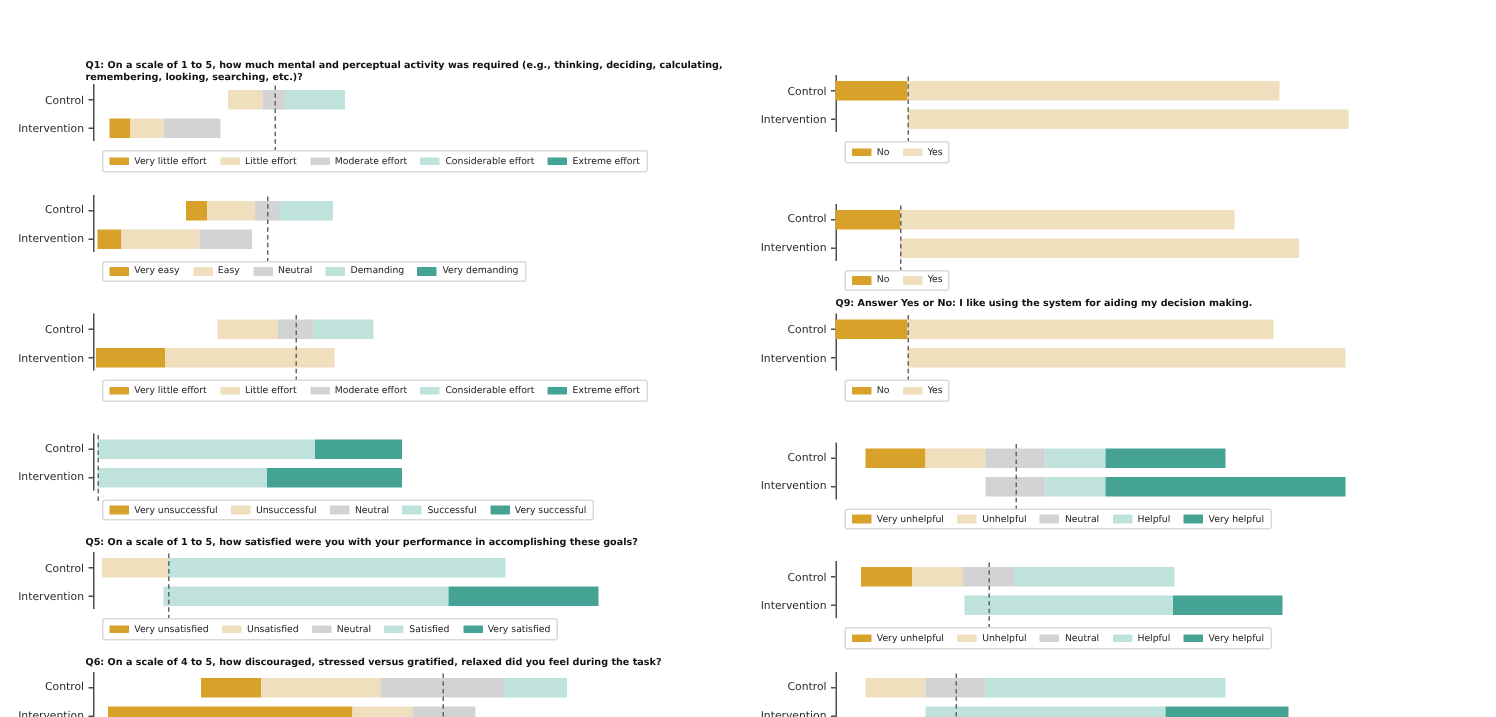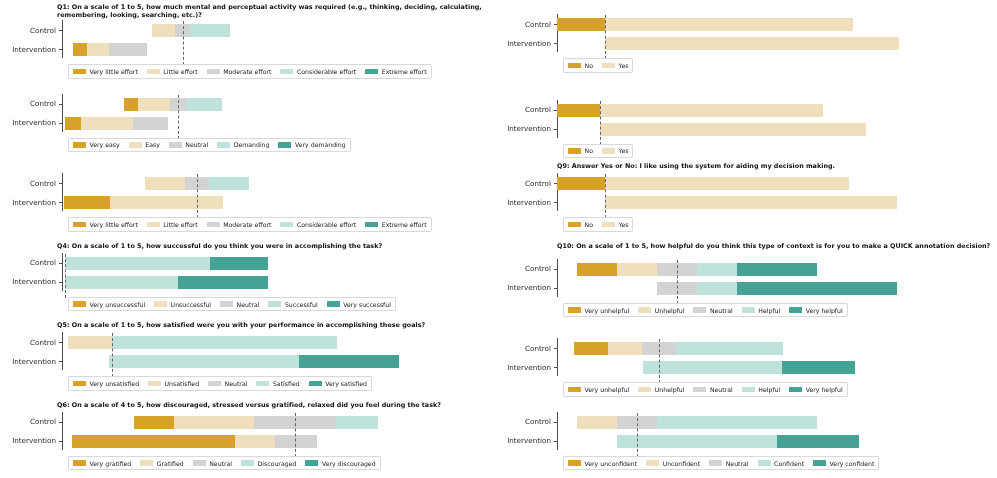--- a/index.html
+++ b/index.html
@@ -8,21 +8,21 @@
     font-family:"DejaVu Sans","Liberation Sans",sans-serif;
     color:#111;
     overflow:hidden;
   }
   #grid{
     display:grid;
     grid-template-columns:497px 500px;
     grid-template-rows:repeat(6,79.6px);
     width:997px;height:478px;
   }
-  .panel{position:relative;box-sizing:border-box;padding:0;}
+  .panel{position:relative;box-sizing:border-box;padding:0;margin-top:36px;}
   .ptitle{
     position:absolute;left:57px;right:4px;top:3px;
     font-size:6.4px;font-weight:bold;line-height:8.2px;
     letter-spacing:0.01px;
     color:#111;
   }
   .panel.right .ptitle{left:60px;}
   .plot{position:absolute;left:0;right:0;top:0;bottom:0;}
   
   .spine{
@@ -269,21 +269,20 @@
             <span class="legtext">No</span>
           </div>
           <div class="legitem">
             <span class="swatch" style="background: rgb(240, 223, 189);"></span>
             <span class="legtext">Yes</span>
           </div>
         </div>
       </div>
     </div>
     <div class="panel">
-      <div class="ptitle">Q4: On a scale of 1 to 5, how successful do you think you were in accomplishing the task?</div>
       <div class="plot">
         <div class="spine" style="left: 62px; top: 14px; height: 38px;"></div>
         <div class="ytick" style="left: 59px; top: 24px;"></div>
         <div class="ylabel" style="left: 0px; width: 56px; top: 20.5px;">Control</div>
         <div class="barrow" style="left: 62px; top: 18px; right: 0px;">
           <div class="seg" style="left: 3px; width: 145px; background: rgb(191, 227, 220);"></div>
           <div class="seg" style="left: 148px; width: 58px; background: rgb(69, 163, 150);"></div>
         </div>
         <div class="ytick" style="left: 59px; top: 43px;"></div>
         <div class="ylabel" style="left: 0px; width: 56px; top: 39.5px;">Intervention</div>
@@ -310,21 +309,20 @@
             <span class="legtext">Successful</span>
           </div>
           <div class="legitem">
             <span class="swatch" style="background: rgb(69, 163, 150);"></span>
             <span class="legtext">Very successful</span>
           </div>
         </div>
       </div>
     </div>
     <div class="panel right">
-      <div class="ptitle">Q10: On a scale of 1 to 5, how helpful do you think this type of context is for you to make a QUICK annotation decision?</div>
       <div class="plot">
         <div class="spine" style="left: 60px; top: 20px; height: 38px;"></div>
         <div class="ytick" style="left: 57px; top: 30px;"></div>
         <div class="ylabel" style="left: 0px; width: 54px; top: 26.5px;">Control</div>
         <div class="barrow" style="left: 60px; top: 24px; right: 0px;">
           <div class="seg" style="left: 20px; width: 40px; background: rgb(216, 162, 42);"></div>
           <div class="seg" style="left: 60px; width: 40px; background: rgb(240, 223, 189);"></div>
           <div class="seg" style="left: 100px; width: 40px; background: rgb(211, 211, 211);"></div>
           <div class="seg" style="left: 140px; width: 40px; background: rgb(191, 227, 220);"></div>
           <div class="seg" style="left: 180px; width: 80px; background: rgb(69, 163, 150);"></div>

